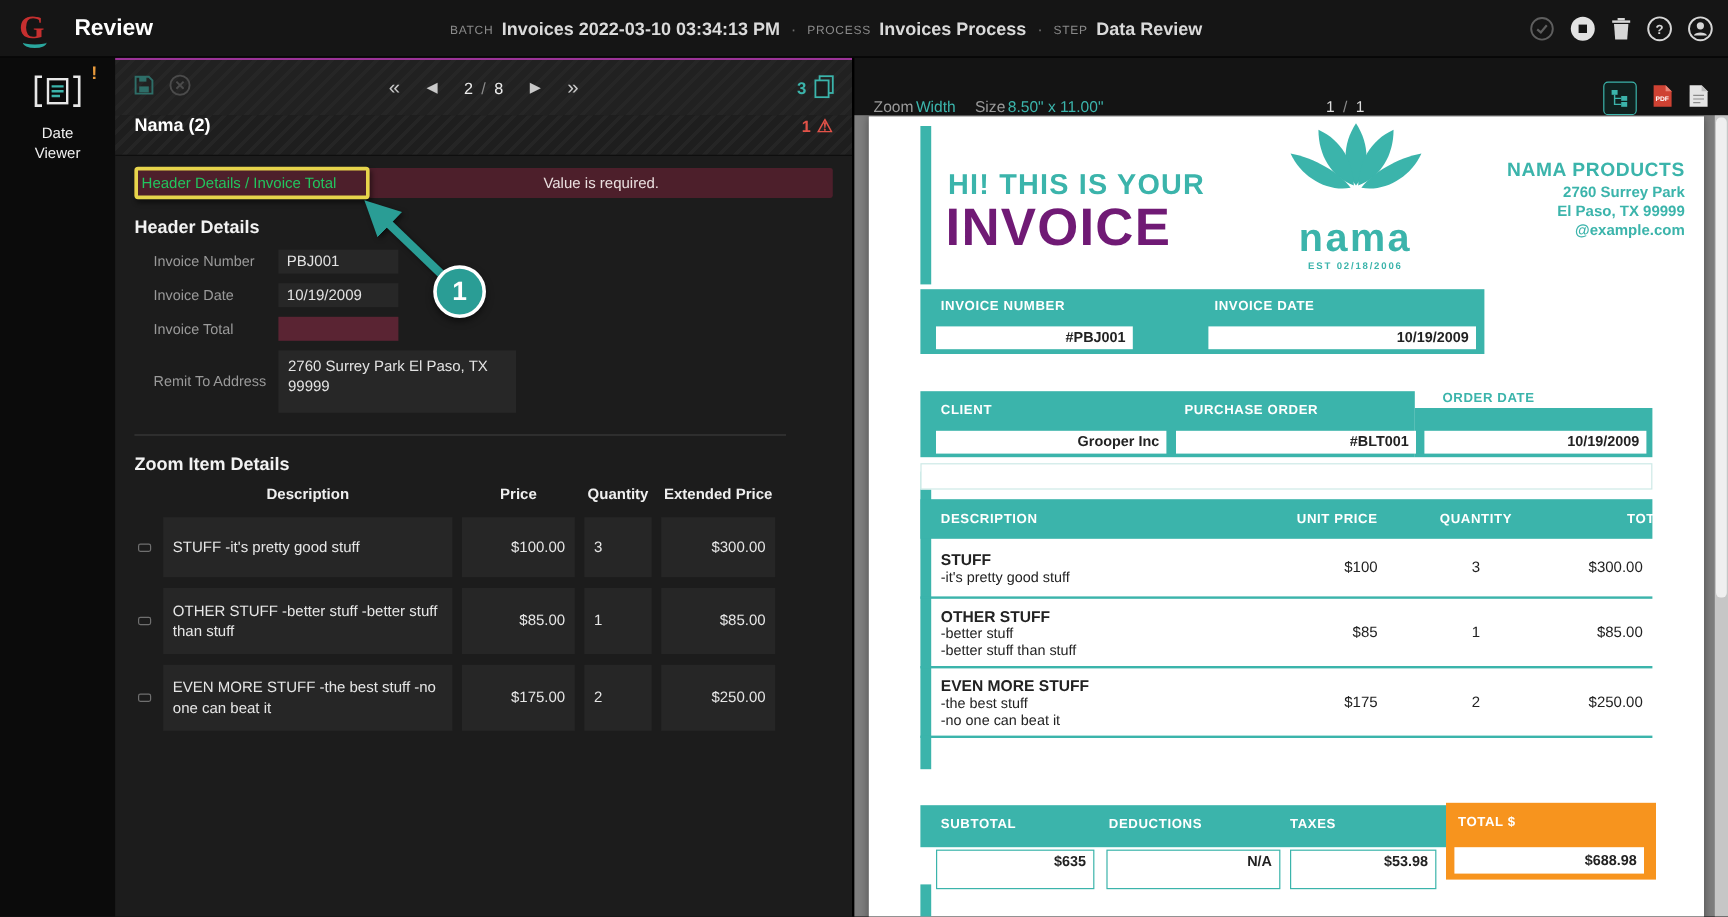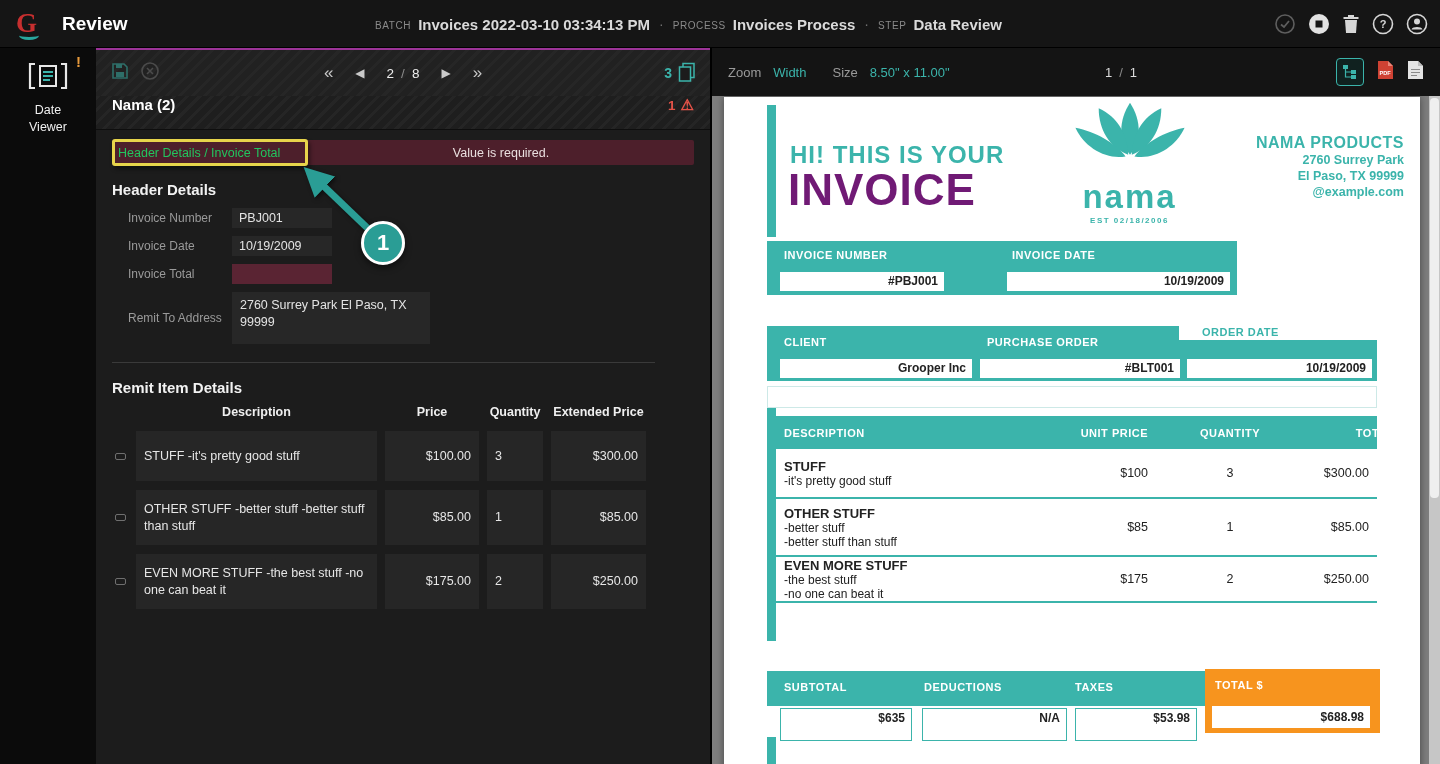--- a/index.html
+++ b/index.html
@@ -58,21 +58,21 @@
   .li-rows{display:flex;flex-direction:column;gap:9px;margin-top:9px}
   .li-row{min-height:50px;align-items:stretch}
   .handle-cell{display:flex;align-items:center;justify-content:center}
   .handle{width:11px;height:7px;border:1.5px solid #6f6f6f;border-radius:2px}
   .cell{background:#262626;color:#e6e6e6;font-size:12.5px;display:flex;align-items:center;padding:6px 8px;line-height:17px}
   .cell.num{justify-content:flex-end}
   .cell.qty{justify-content:flex-start}
 
   
   .viewer{position:absolute;left:710px;top:48px;width:730px;height:716px;background:#141414;border-left:2px solid #000}
-  .v-toolbar{position:relative;height:48px;display:flex;align-items:center;padding:0 16px;gap:12px}
+  .v-toolbar{position:relative;height:48px;display:flex;align-items:flex-end;padding:0 16px;gap:2px}
   .v-label{font-size:13px;color:#9a9a9a}
   .v-link{font-size:13px;color:#3bb4ab}
   .ml14{margin-left:14px}
   .v-pages{position:absolute;left:393px;display:flex;gap:7px;font-size:13px;color:#dcdcdc}
   .v-pages .sep{color:#8a8a8a}
   .v-icons{margin-left:auto;display:flex;align-items:center;gap:13px}
   .v-btn{width:28px;height:28px;border:1.5px solid #3bb4ab;border-radius:4px;display:flex;align-items:center;justify-content:center;background:#10211f}
   .v-canvas{position:absolute;left:0;top:48px;right:0;bottom:0;background:#7e7e7e;overflow:hidden}
   .v-scroll{position:absolute;right:0;top:0;bottom:0;width:11px;background:#c6c6c6}
   .v-thumb{position:absolute;right:1px;top:2px;width:9px;height:400px;background:#efefef;border-radius:4px}
@@ -260,21 +260,21 @@
           <div class="field-input error" data-interactable="true"></div>
         </div>
         <div class="field-row" data-interactable="false">
           <span class="field-label" data-interactable="false">Remit To Address</span>
           <div class="field-input area" data-interactable="true">2760 Surrey Park El Paso, TX 99999</div>
         </div>
       </div>
 
       <div class="divider" data-interactable="false"></div>
 
-      <div class="section-title" data-interactable="false">Remit Item Details</div>
+      <div class="section-title" data-interactable="false">Zoom Item Details</div>
 
       <div class="li-head" data-interactable="false">
         <span data-interactable="false"></span>
         <span class="h" data-interactable="false">Description</span>
         <span class="h" data-interactable="false">Price</span>
         <span class="h" data-interactable="false">Quantity</span>
         <span class="h" data-interactable="false">Extended Price</span>
       </div>
 
       <div class="li-rows" data-interactable="false">
@@ -419,21 +419,21 @@
           <div class="doc-row" style="height:58px" data-interactable="false">
             <div data-interactable="false">
               <div class="t" data-interactable="false">OTHER STUFF</div>
               <div class="l" data-interactable="false">-better stuff</div>
               <div class="l" data-interactable="false">-better stuff than stuff</div>
             </div>
             <div class="u" data-interactable="false">$85</div>
             <div class="q" data-interactable="false">1</div>
             <div class="tt" data-interactable="false">$85.00</div>
           </div>
-          <div class="doc-row" style="height:46px" data-interactable="false">
+          <div class="doc-row" style="height:58px" data-interactable="false">
             <div data-interactable="false">
               <div class="t" data-interactable="false">EVEN MORE STUFF</div>
               <div class="l" data-interactable="false">-the best stuff</div>
               <div class="l" data-interactable="false">-no one can beat it</div>
             </div>
             <div class="u" data-interactable="false">$175</div>
             <div class="q" data-interactable="false">2</div>
             <div class="tt" data-interactable="false">$250.00</div>
           </div>
         </div>

